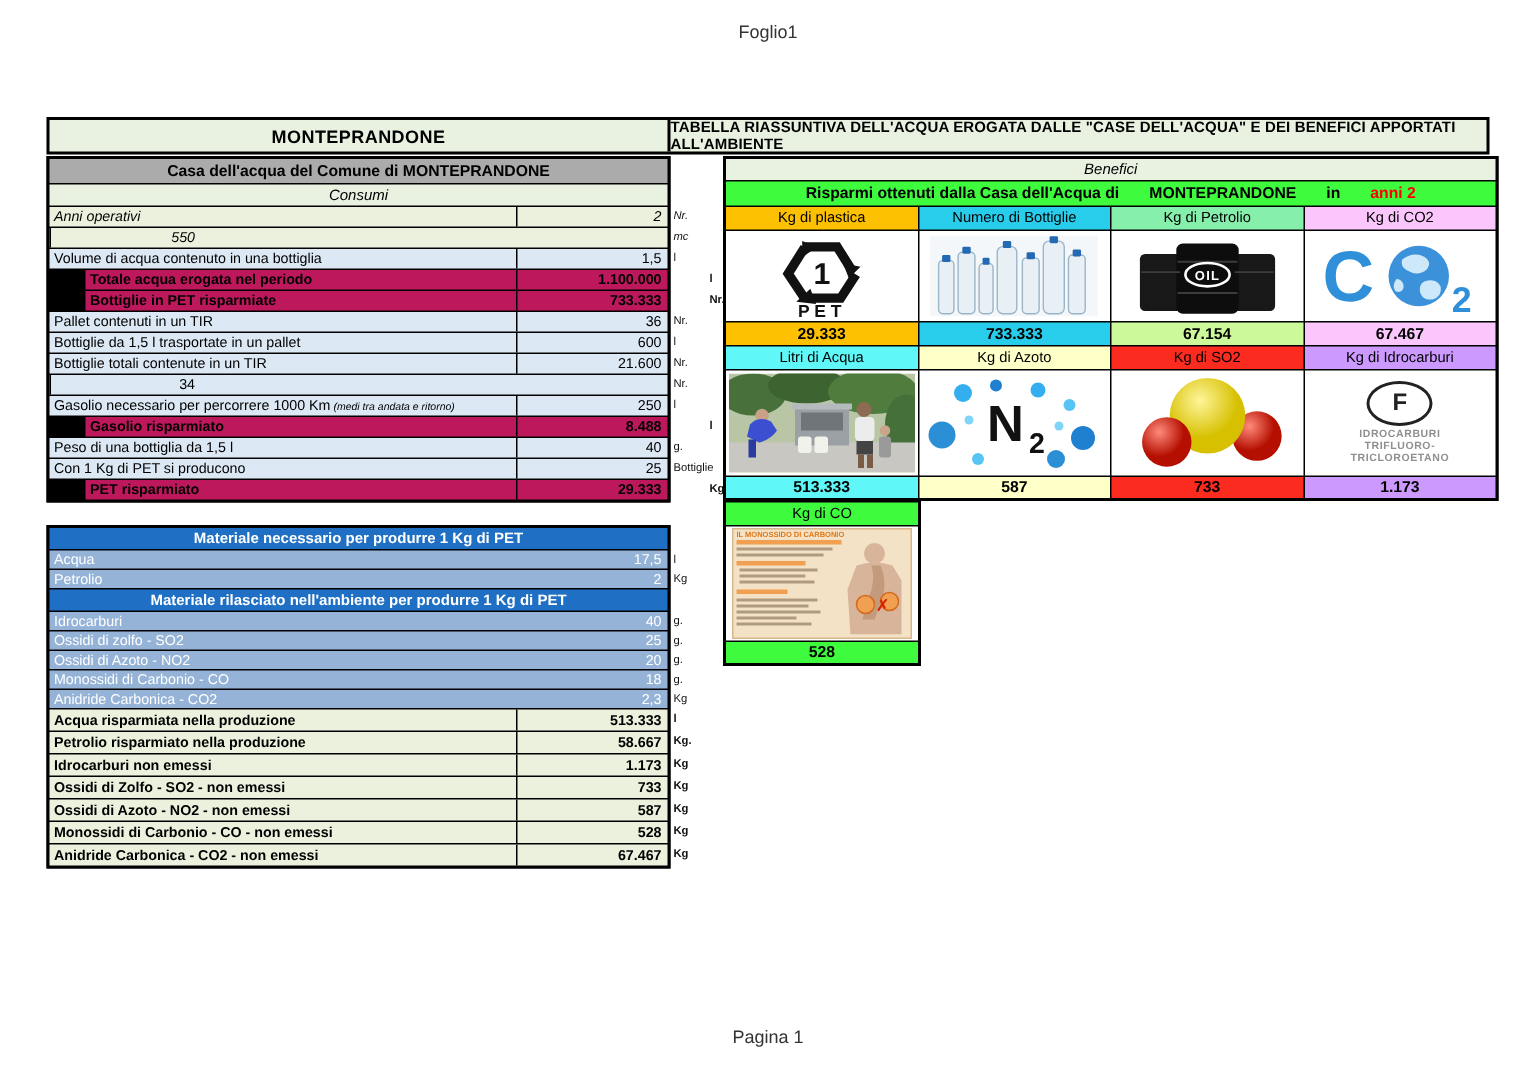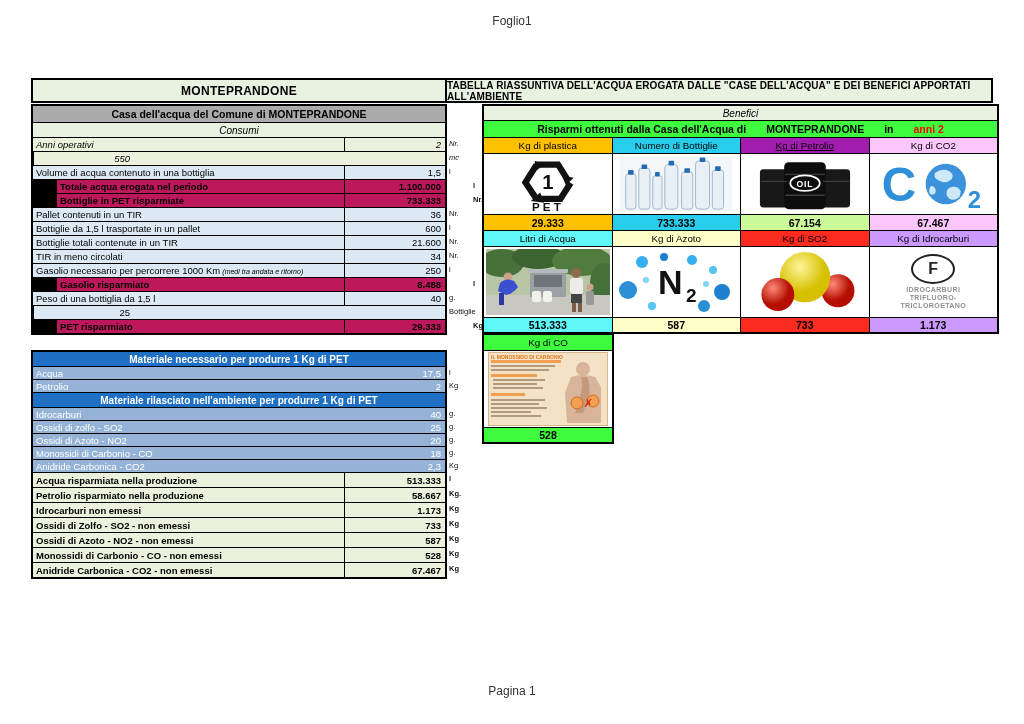--- a/index.html
+++ b/index.html
@@ -125,40 +125,40 @@
     <div class="lbl">Bottiglie da 1,5 l trasportate in un pallet</div>
     <div class="val">600</div>
     <span class="unit">l</span>
   </div>
   <div class="row">
     <div class="lbl">Bottiglie totali contenute in un TIR</div>
     <div class="val">21.600</div>
     <span class="unit">Nr.</span>
   </div>
   <div class="row">
-    <div class="lbl">TIR in meno circolati</div>
     <div class="val">34</div>
     <span class="unit">Nr.</span>
   </div>
   <div class="row">
     <div class="lbl"><span>Gasolio necessario per percorrere 1000 Km</span><span class="note">(medi tra andata e ritorno)</span></div>
     <div class="val">250</div>
     <span class="unit">l</span>
   </div>
   <div class="row r-bold">
     <div class="lbl">Gasolio risparmiato</div>
     <div class="val">8.488</div>
     <span class="unit">l</span>
   </div>
   <div class="row">
     <div class="lbl">Peso di una bottiglia da 1,5 l</div>
     <div class="val">40</div>
     <span class="unit">g.</span>
   </div>
   <div class="row">
+    <div class="lbl">Con 1 Kg di PET si producono</div>
     <div class="val">25</div>
     <span class="unit">Bottiglie</span>
   </div>
   <div class="row r-bold">
     <div class="lbl">PET risparmiato</div>
     <div class="val">29.333</div>
     <span class="unit">Kg.</span>
   </div>
 </div>
 
@@ -247,21 +247,21 @@
   <div class="greenbar" style="background-color: rgb(62, 251, 62);">
     <span>Risparmi ottenuti dalla Casa dell'Acqua di </span>
     <span>MONTEPRANDONE</span>
     <span> in </span>
     <span class="red" style="color: rgb(253, 0, 0);">anni 2</span>
   </div>
 
   <div class="gr">
     <div class="cell chead" style="background-color: rgb(253, 193, 1);">Kg di plastica</div>
     <div class="cell chead" style="background-color: rgb(41, 205, 236);">Numero di Bottiglie</div>
-    <div class="cell chead" style="background-color: #a21caf; text-decoration: underline;">Kg di Petrolio</div>
+    <div class="cell chead" style="background-color: #86efac;">Kg di Petrolio</div>
     <div class="cell chead" style="background-color: rgb(251, 198, 251);">Kg di CO2</div>
   </div>
 
   <div class="gr">
     <div class="cell icell-a">
       <div class="ico">
         <svg width="78" height="56" viewBox="0 0 100 72">
           <g stroke="#111" stroke-width="8" fill="none" stroke-linecap="square">
             <path d="M33 52 L21 34 L33 15"></path>
             <path d="M40 11 L63 11 L73 27"></path>

